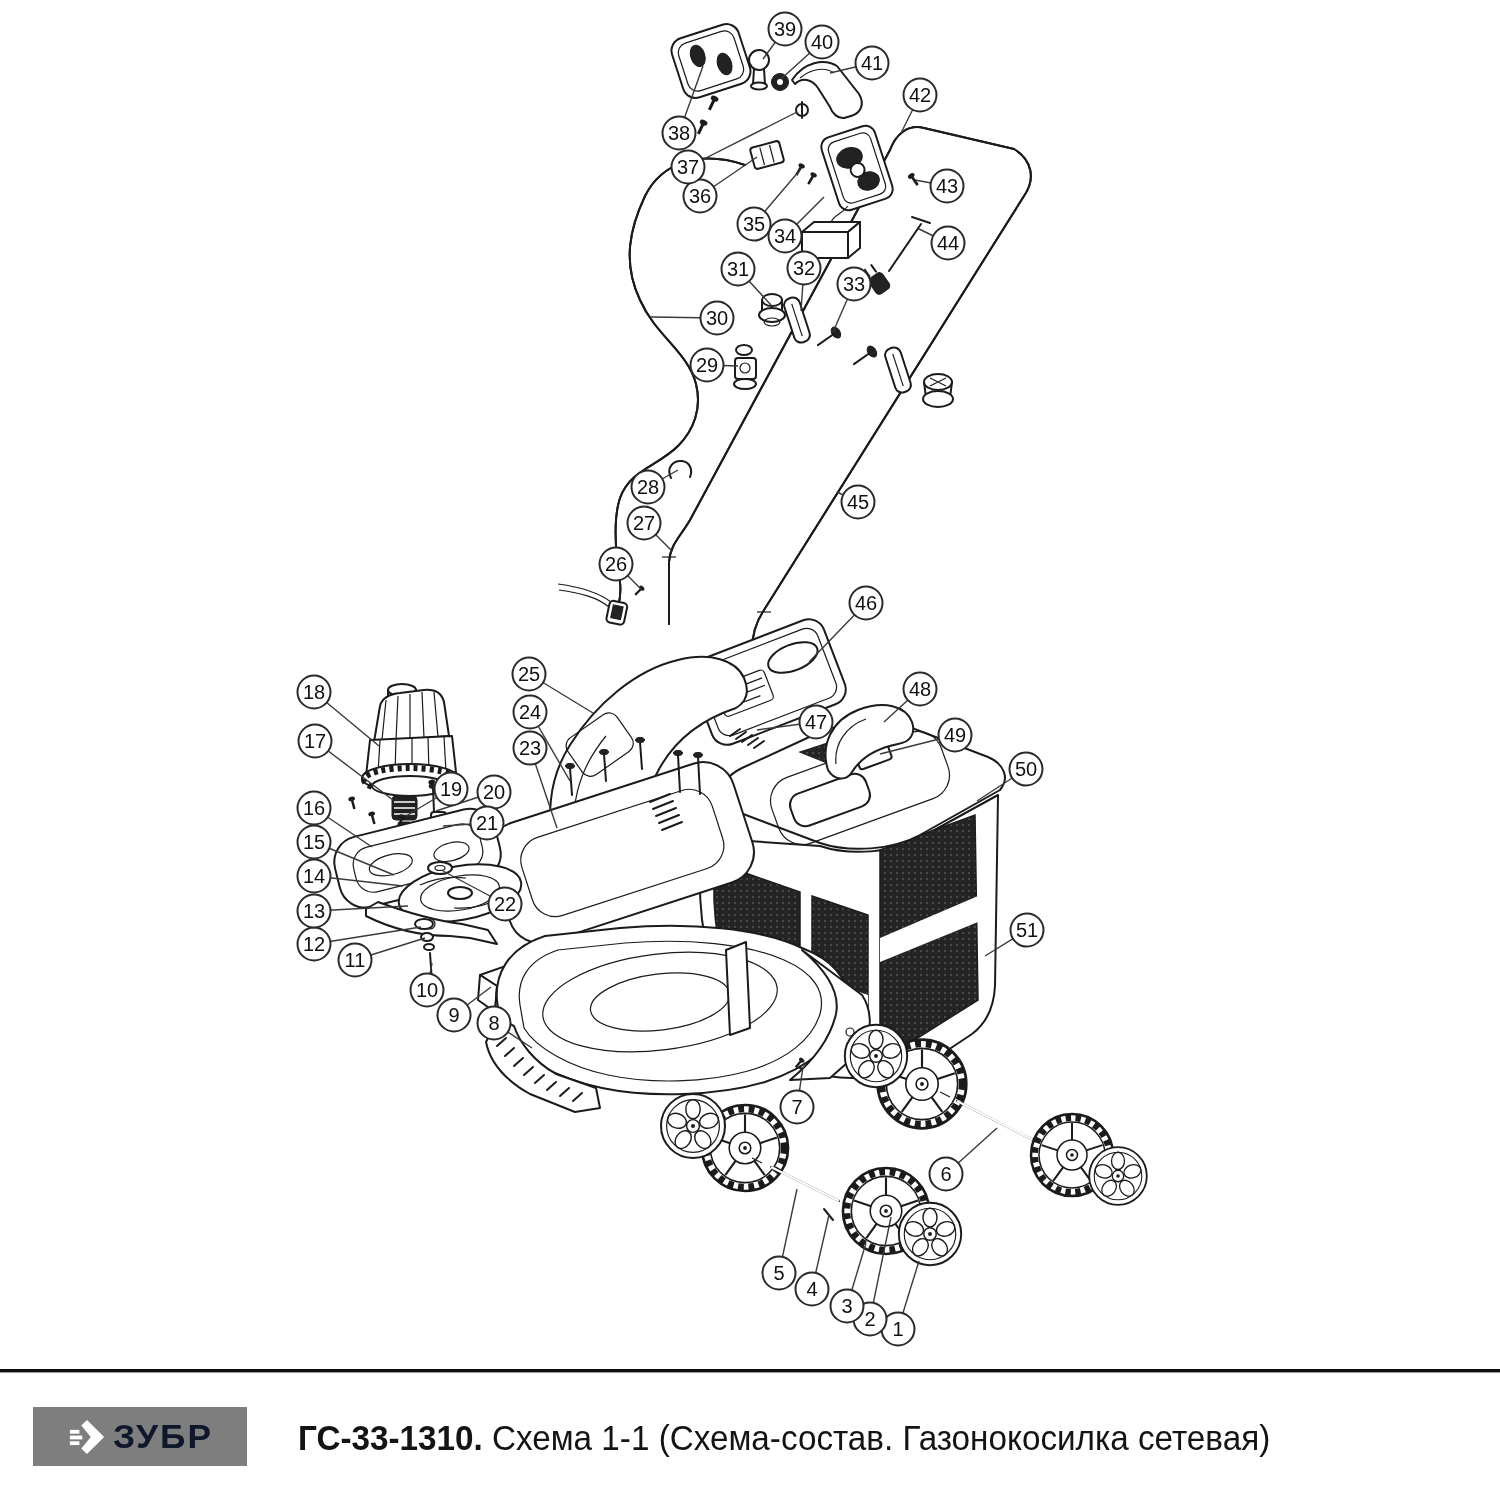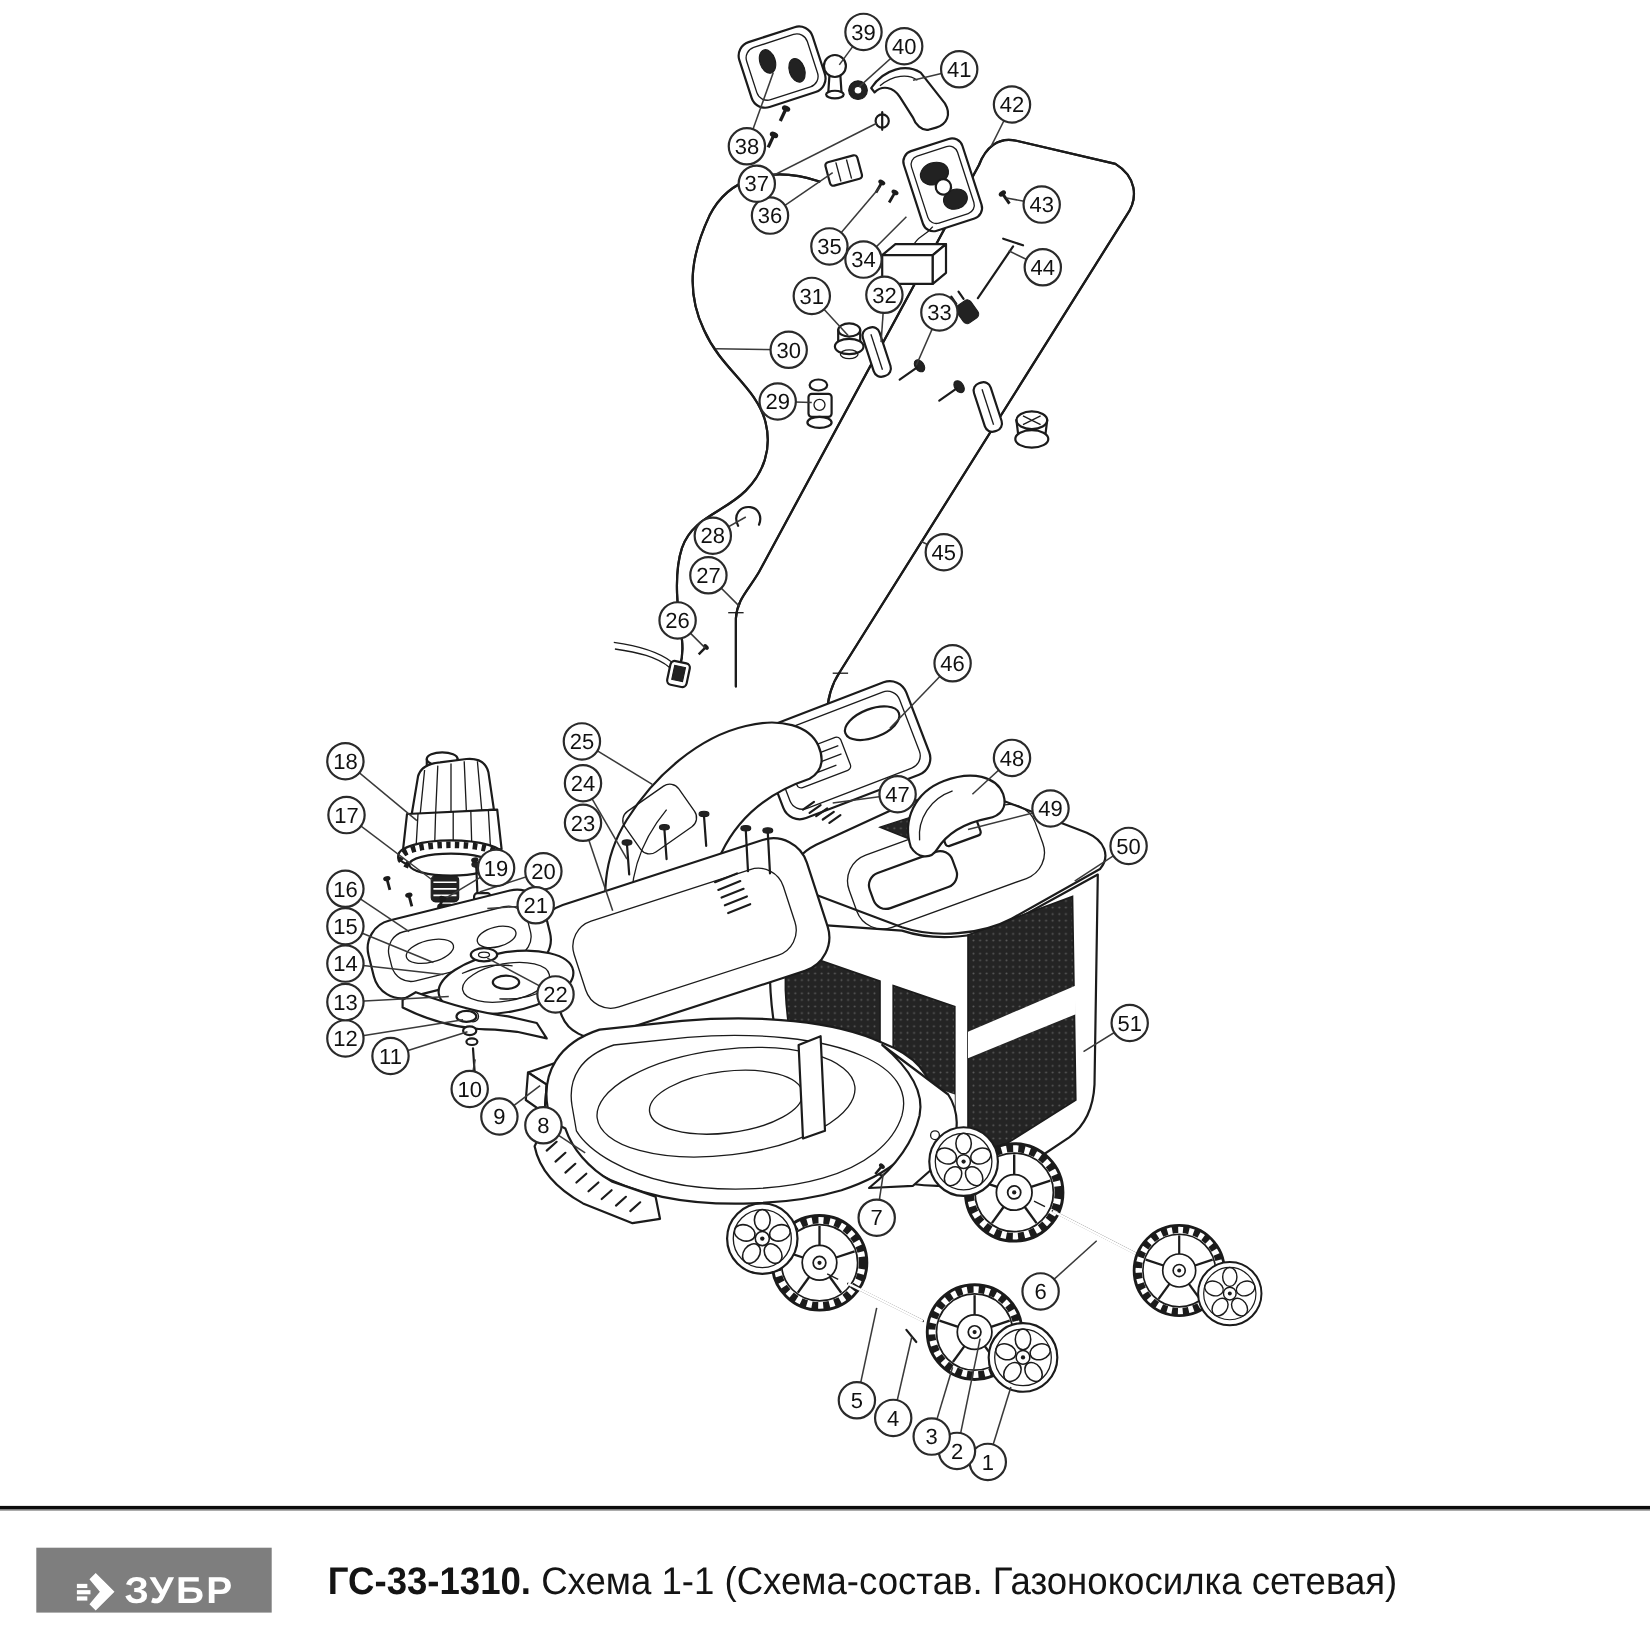--- a/index.html
+++ b/index.html
@@ -9,21 +9,21 @@
   .art{stroke:#1b1b1b;fill:none;stroke-width:2;stroke-linejoin:round;stroke-linecap:round;}
   .artf{stroke:#1b1b1b;fill:#ffffff;stroke-width:2;stroke-linejoin:round;}
   .dark{fill:#222;stroke:#1b1b1b;}
   .thin{stroke:#1b1b1b;stroke-width:1.2;fill:none;}
   .leader{stroke:#3a3a3a;stroke-width:1.4;fill:none;}
   .co{fill:#fff;stroke:#2a2a2a;stroke-width:2;}
   .cot{font:20px "Liberation Sans",sans-serif;fill:#111;text-anchor:middle;}
   .rule{position:absolute;left:0;top:1369px;width:1500px;height:3px;background:#0d0d0d;
         border-bottom:1px solid #9a9a9a;}
   .brand{position:absolute;left:33px;top:1407px;width:214px;height:59px;background:#7e7e7e;
-         color:#ffffff;display:flex;align-items:flex-end;justify-content:center;gap:9px;}
+         color:#0f172a;display:flex;align-items:center;justify-content:center;gap:9px;}
   .brand-text{font-weight:bold;font-size:34px;letter-spacing:2px;transform:scaleX(1.04);}
   .title{position:absolute;left:298px;top:1418px;font-size:35px;color:#141414;white-space:nowrap;
          transform:scaleX(.95);transform-origin:left center;}
   .title .model{font-weight:bold;}
   .title .rest{font-weight:normal;}
 </style>
 </head>
 <body>
 
 <div class="page">

